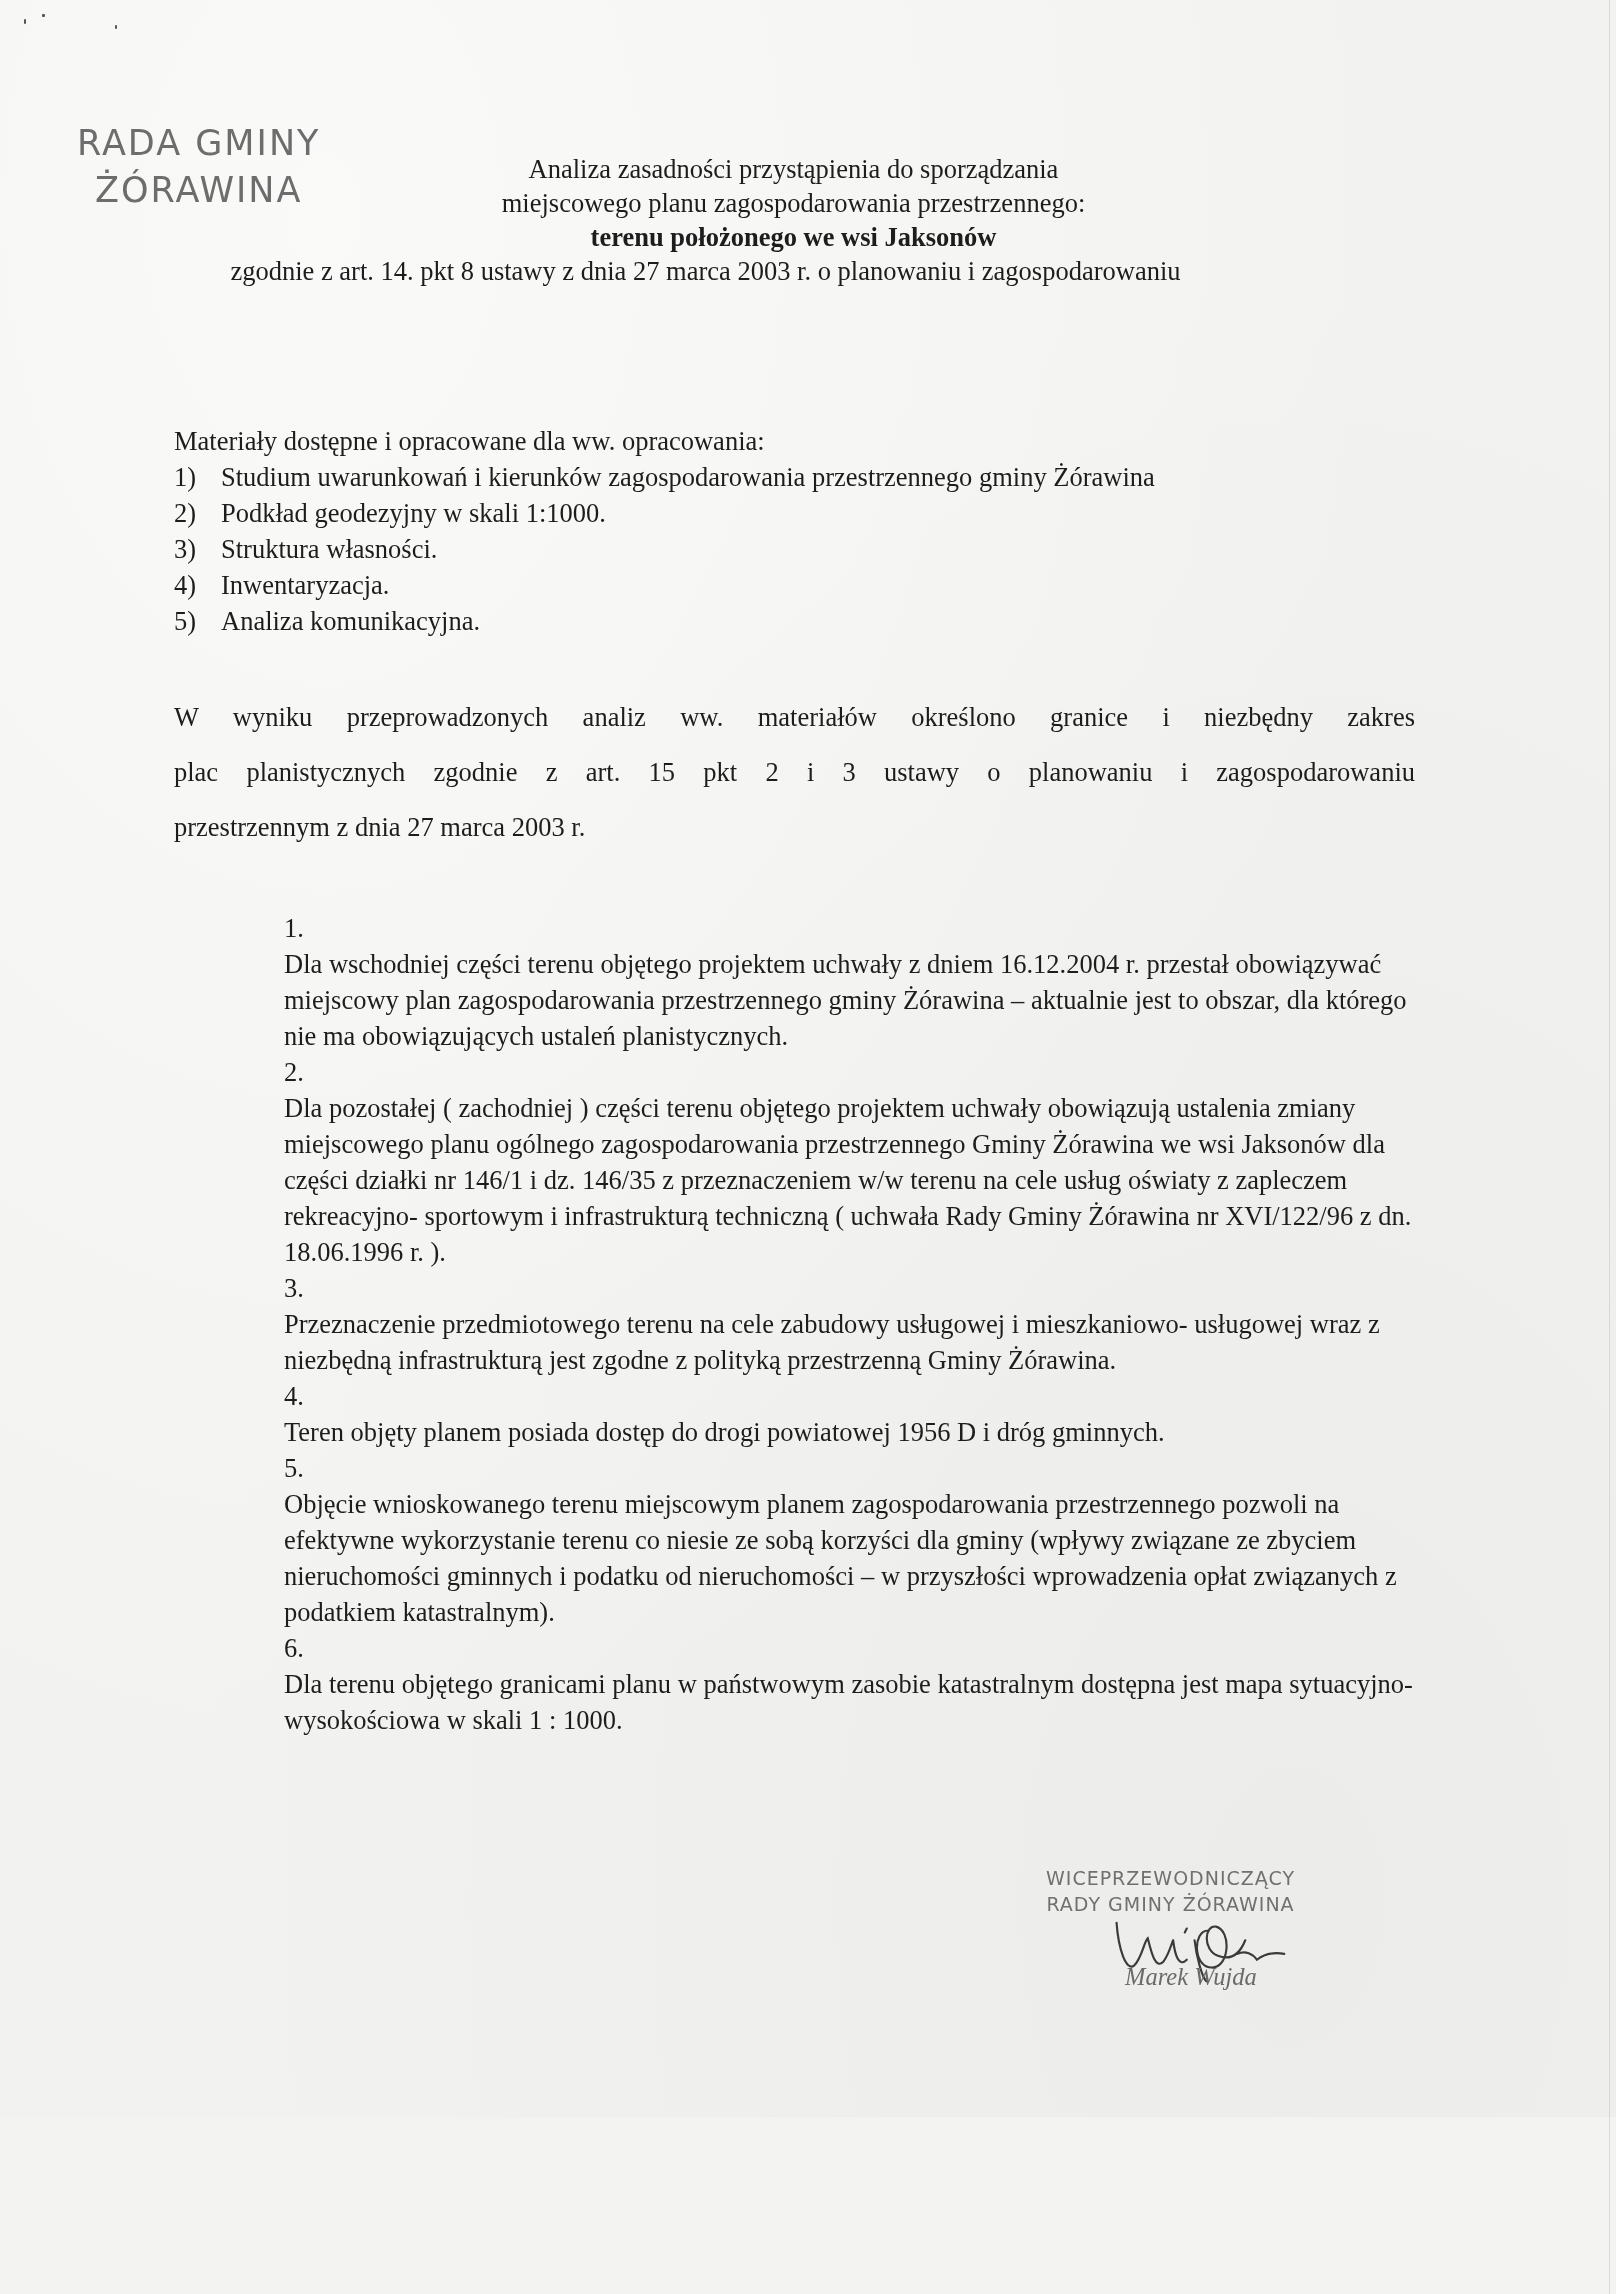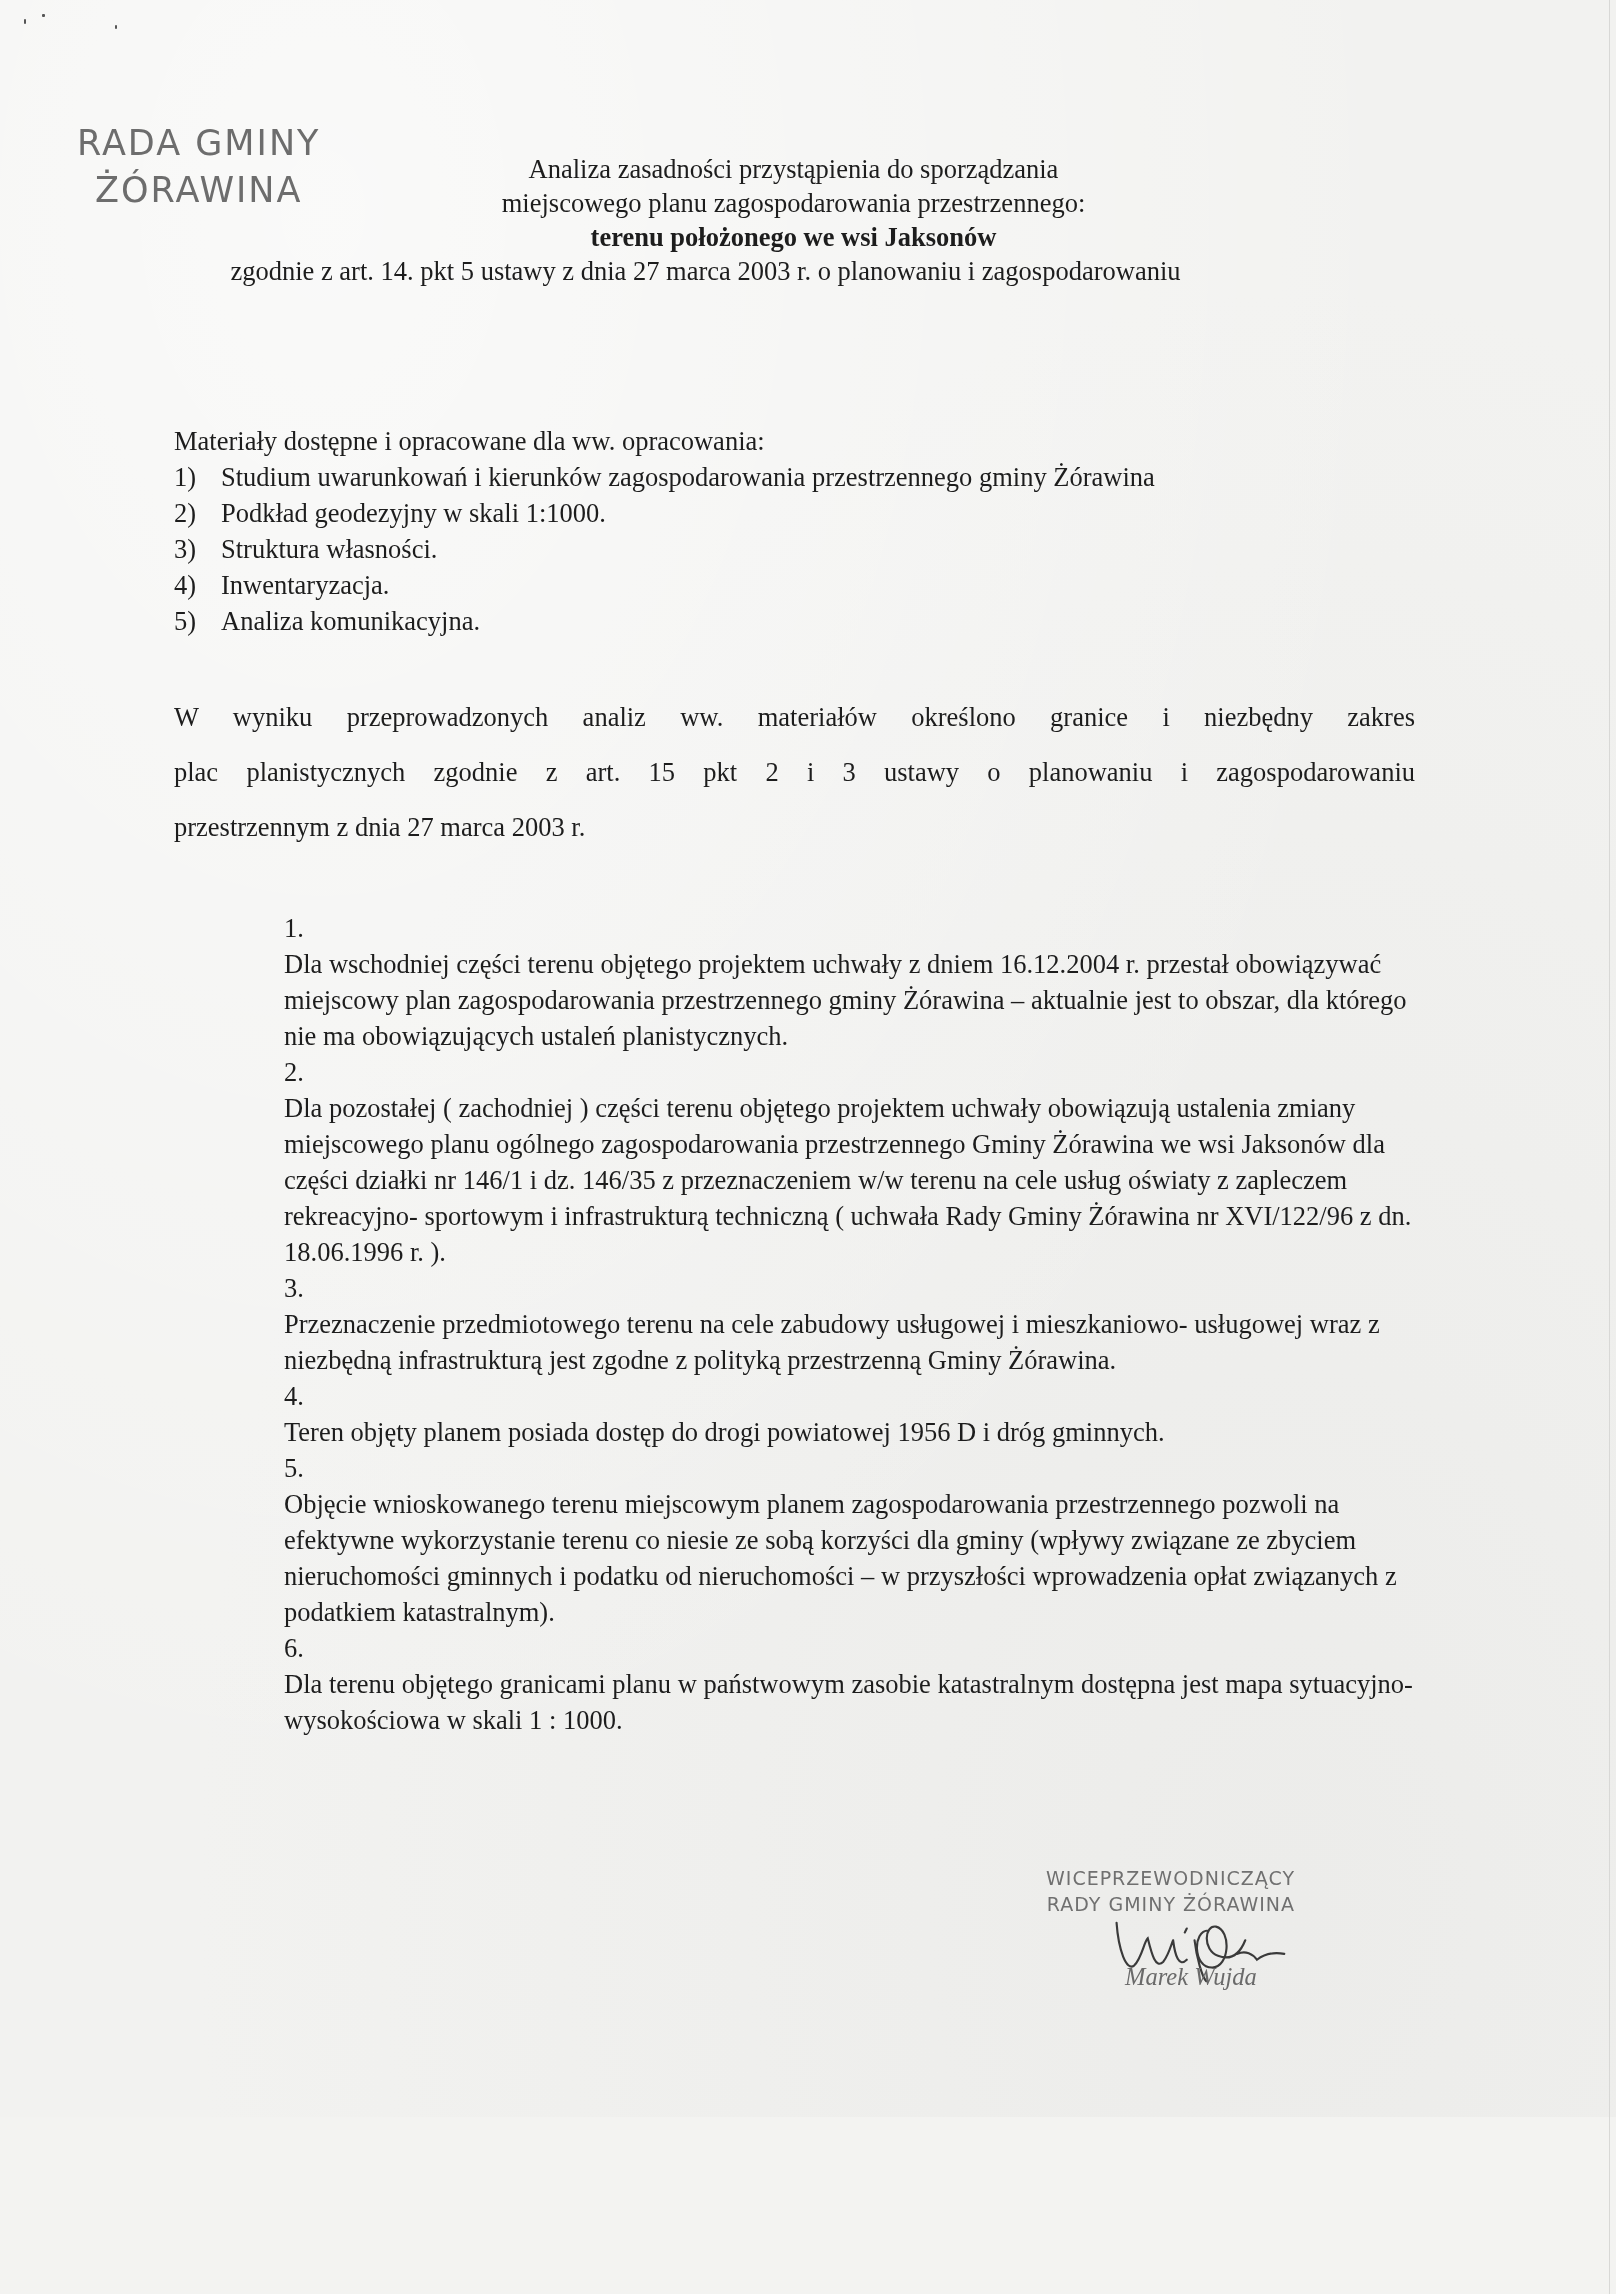--- a/index.html
+++ b/index.html
@@ -37,21 +37,21 @@
     .materials .num { width: 47px; }
     .para { position: absolute; left: 174px; width: 1241px; top: 680px; font-size: 26.5px; line-height: 36px; text-align: justify; }
     .para span { display: block; margin-top: 19px; }
     .para span.j { text-align-last: justify; }
     .uzas { position: absolute; left: 174px; top: 832px; font-size: 26.5px; line-height: 35px; }
     .points { position: absolute; left: 284px; width: 1133px; top: 910px; font-size: 26.5px; line-height: 36px; }
     .pointrow { position: relative; }
     .stamp {
       position: absolute; left: 1046px; top: 1866px;
       font-family: "DejaVu Sans", sans-serif; color: #707070;
-      font-size: 19px; line-height: 25.5px; letter-spacing: 1px; text-align: right;
+      font-size: 19px; line-height: 25.5px; letter-spacing: 1px; text-align: center;
     }
     .signature { position: absolute; left: 1108px; top: 1911px; }
     .signame {
       position: absolute; left: 1125px; top: 1963px;
       font-family: "Liberation Serif", serif; font-style: italic; color: #6a6a6a; font-size: 24.5px;
     }
     .speck { position: absolute; background: #555; border-radius: 1px; }
   </style>
 </head>
 <body>
@@ -65,21 +65,21 @@
 
   <div class="logo">
     <div>RADA GMINY</div>
     <div>ŻÓRAWINA</div>
   </div>
 
   <div class="header">
     <div class="l1">Analiza zasadności przystąpienia do sporządzania</div>
     <div class="l2">miejscowego planu zagospodarowania przestrzennego:</div>
     <div class="l3 bold">terenu położonego we wsi Jaksonów</div>
-    <div>zgodnie z art. 14. pkt 5 ustawy z dnia 27 marca 2003 r. o planowaniu i zagospodarowaniu</div>
+    <div>zgodnie z art. 14. pkt 8 ustawy z dnia 27 marca 2003 r. o planowaniu i zagospodarowaniu</div>
   </div>
 
   <div class="section materials">
     <div>Materiały dostępne i opracowane dla ww. opracowania:</div>
     <div class="item">
       <span class="num">1)</span>
       <span>Studium uwarunkowań i kierunków zagospodarowania przestrzennego gminy Żórawina</span>
     </div>
     <div class="item">
       <span class="num">2)</span>

